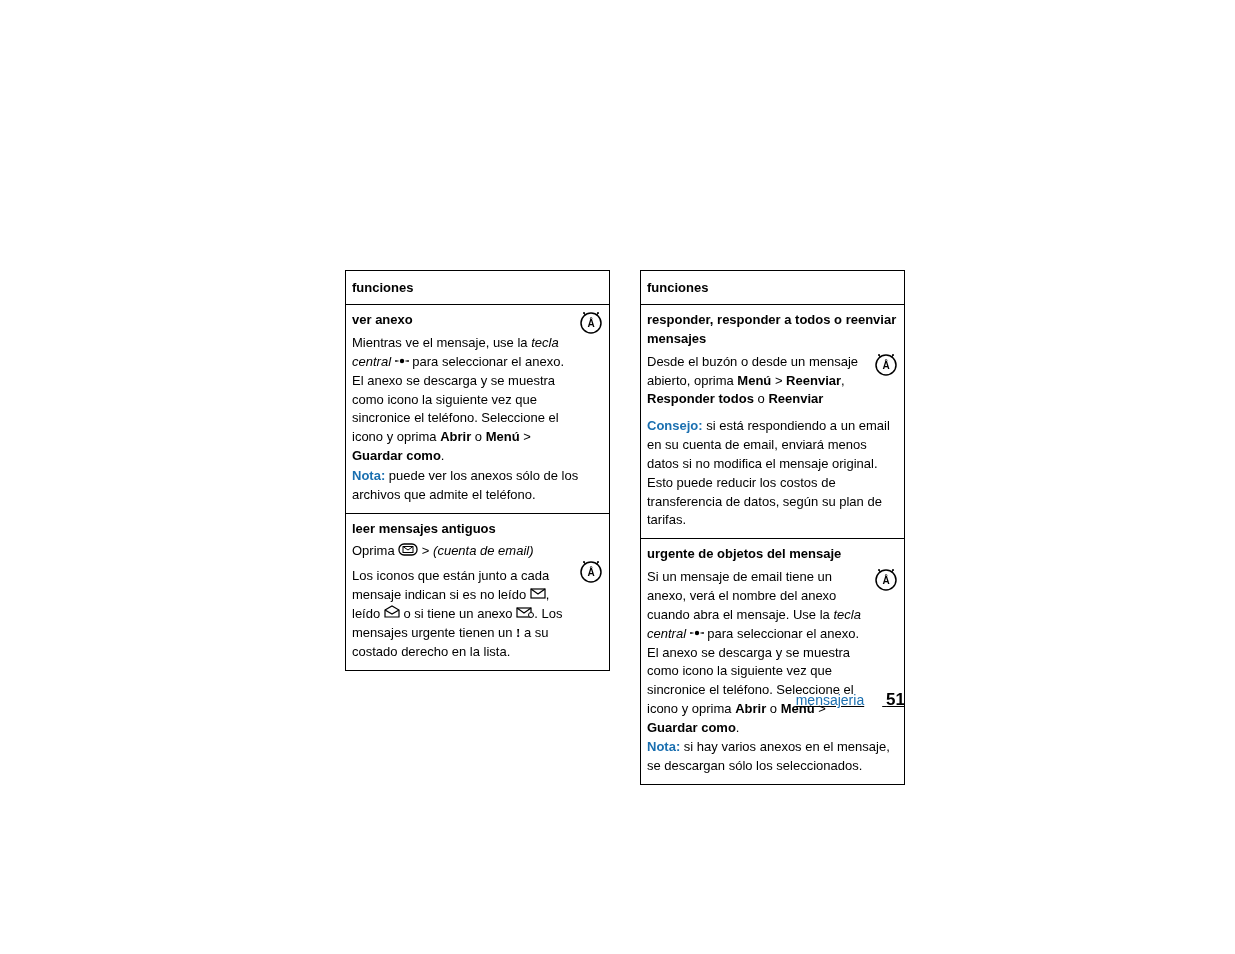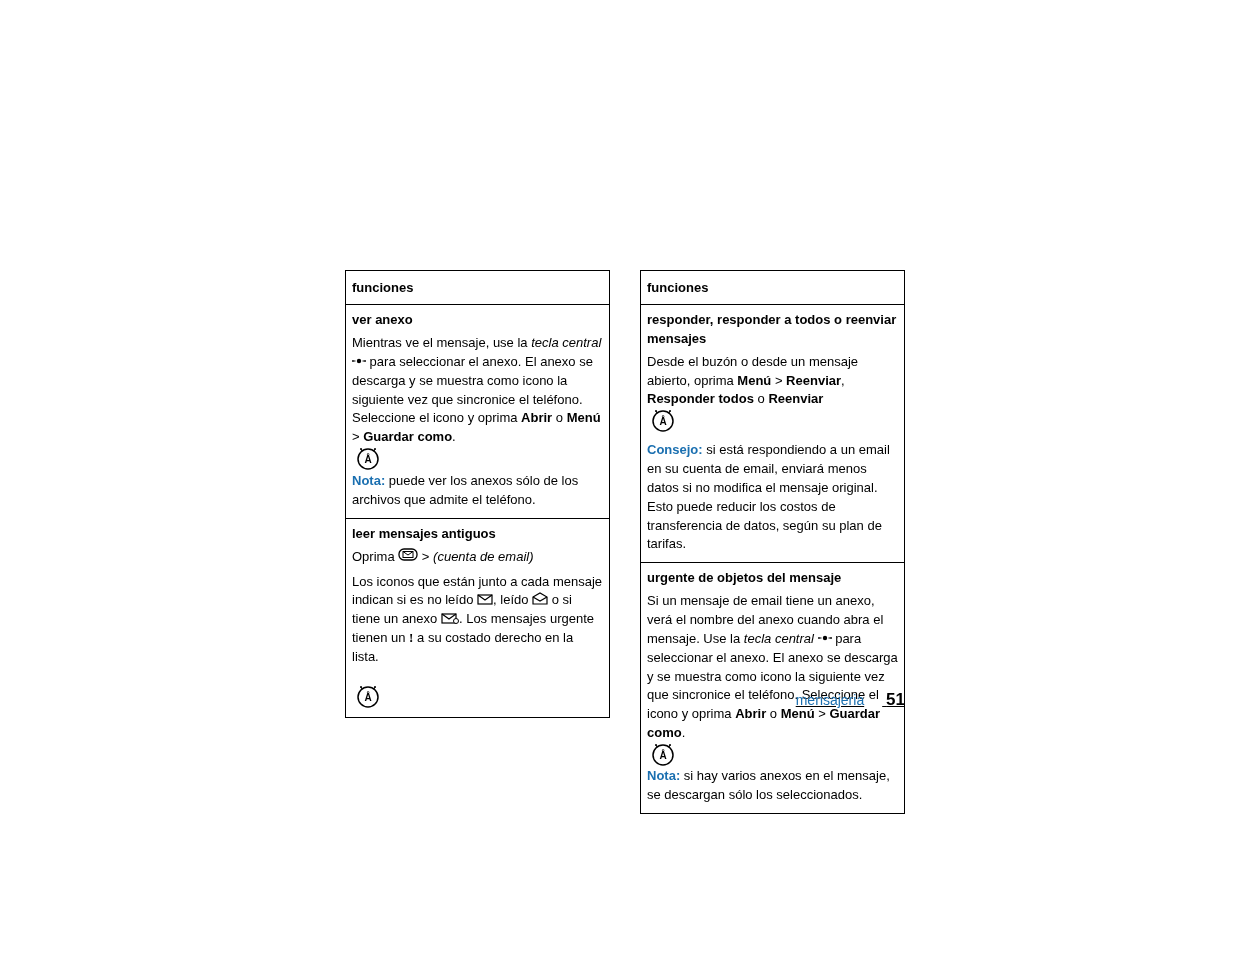--- a/index.html
+++ b/index.html
@@ -63,21 +63,21 @@
     text-decoration: underline;
   }
   .footer .section {
     color: #1a6fb0;
     margin-right: 18px;
   }
   .footer .num {
     font-weight: bold;
     font-size: 17px;
   }
-  .flexrow { display:flex; justify-content:space-between; align-items:flex-start;flex-direction:column;}
+  .flexrow { display:flex; justify-content:space-between; align-items:flex-start;}
   .flexrow .txt { flex:1;}
   svg.icon-a { flex:0 0 auto; margin-left:4px;}
   .icon-inline { display:inline-block; vertical-align:middle; }
   .urgent { font-family: Georgia, 'Times New Roman', serif; font-weight:bold;}
 </style>
 </head>
 <body>
 
 <div class="page">
   <div class="columns">

